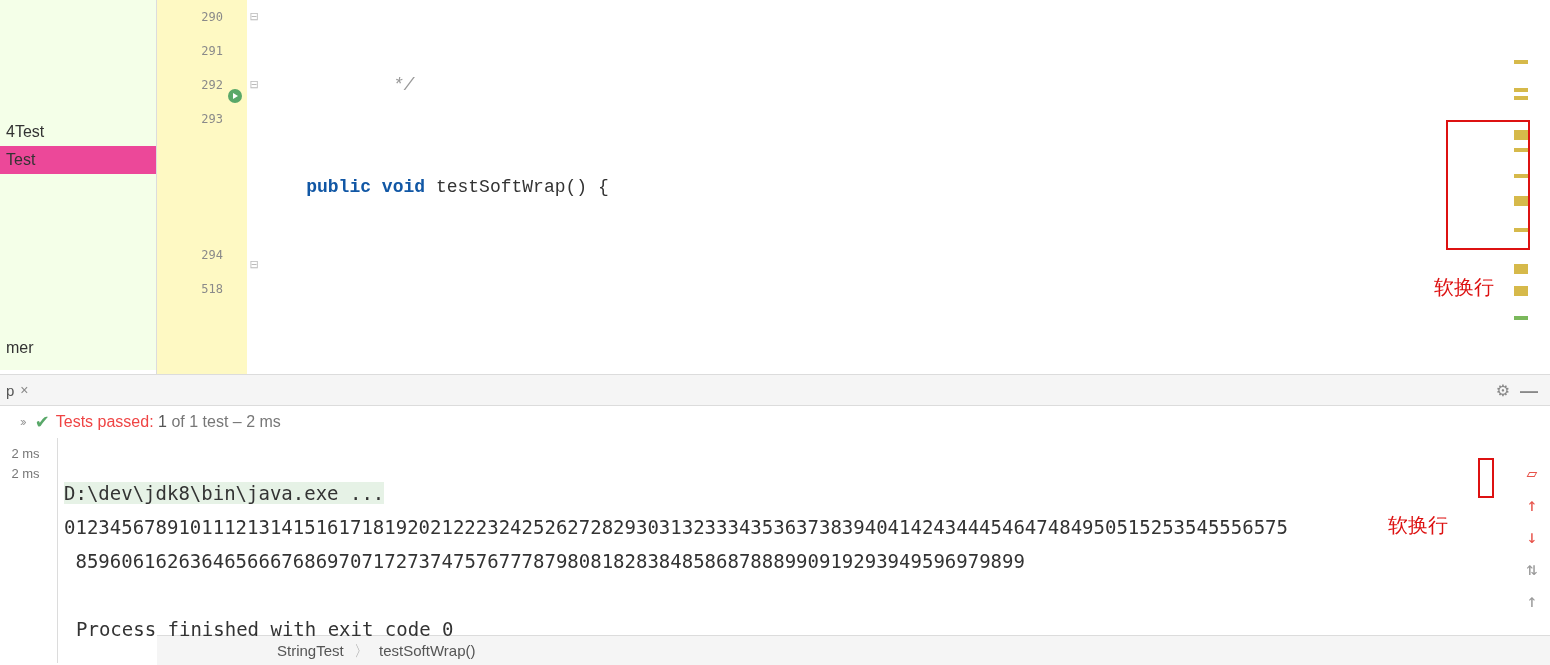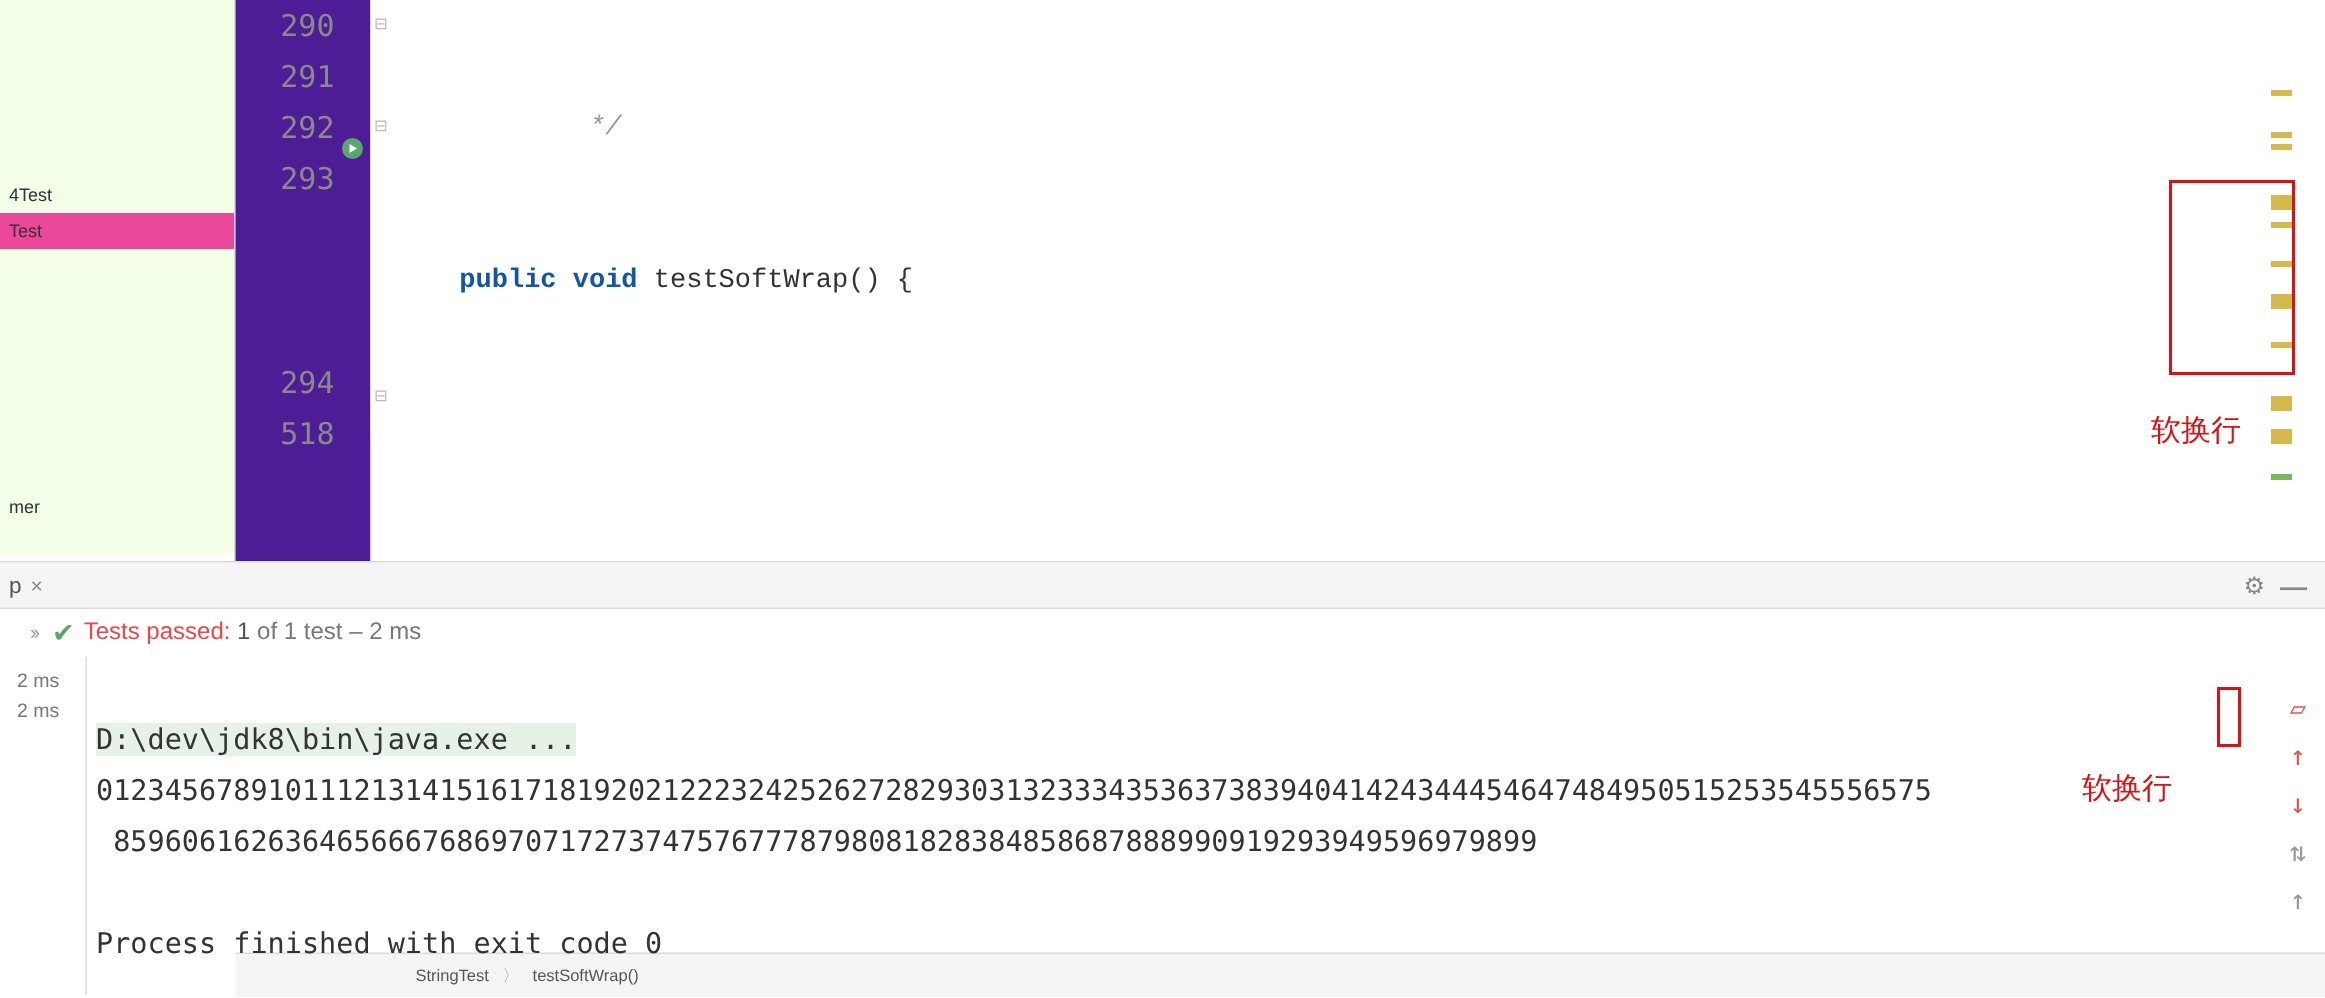--- a/index.html
+++ b/index.html
@@ -18,40 +18,40 @@
   height: 374px;
 }
 .left-panel {
   width: 157px;
   background: #fff;
   border-right: 1px solid #dcdcdc;
   position: relative;
 }
 .left-item {
   padding: 5px 6px;
-  font-size: 12px;
+  font-size: 16px;
   color: #333;
   cursor: pointer;
 }
 .left-item.selected {
   background: #ec4899;
 }
 .left-spacer { height: 118px; }
 .left-part-a { background: #f4ffe8; height: 370px; }
 .editor-area {
   flex: 1;
   display: flex;
   position: relative;
   background: #fff;
 }
 .gutter {
   width: 90px;
-  background: #4c1d95;
+  background: #fef9c3;
   font-family: Consolas, monospace;
-  font-size: 20px;
+  font-size: 12px;
   color: #8a8a8a;
   text-align: right;
   padding-right: 24px;
   user-select: none;
   position: relative;
 }
 .gutter-line {
   height: 34px;
   line-height: 34px;
 }
@@ -134,21 +134,21 @@
 }
 .breadcrumb {
   position: absolute;
   bottom: 0;
   left: 157px;
   right: 0;
   height: 30px;
   line-height: 30px;
   background: #f5f5f5;
   border-top: 1px solid #dcdcdc;
-  font-size: 11px;
+  font-size: 15px;
   color: #555;
   padding-left: 120px;
 }
 .bc-sep { color: #aaa; margin: 0 6px; }
 .run-header {
   height: 32px;
   border-top: 1px solid #dcdcdc;
   border-bottom: 1px solid #dcdcdc;
   display: flex;
   align-items: center;
@@ -215,21 +215,21 @@
   font-size: 19px;
   line-height: 34px;
   color: #333;
   padding: 4px 6px;
   position: relative;
   white-space: pre-wrap;
   word-break: break-all;
   overflow: hidden;
 }
 .console .java-cmd { background: #e6f2e6; }
-.console .exit { color: #333; }
+.console .exit { color: #333; margin-left: 12px; }
 .right-toolbar {
   position: absolute;
   right: 4px;
   top: 0;
   width: 28px;
   display: flex;
   flex-direction: column;
   align-items: center;
   gap: 12px;
   padding-top: 18px;

